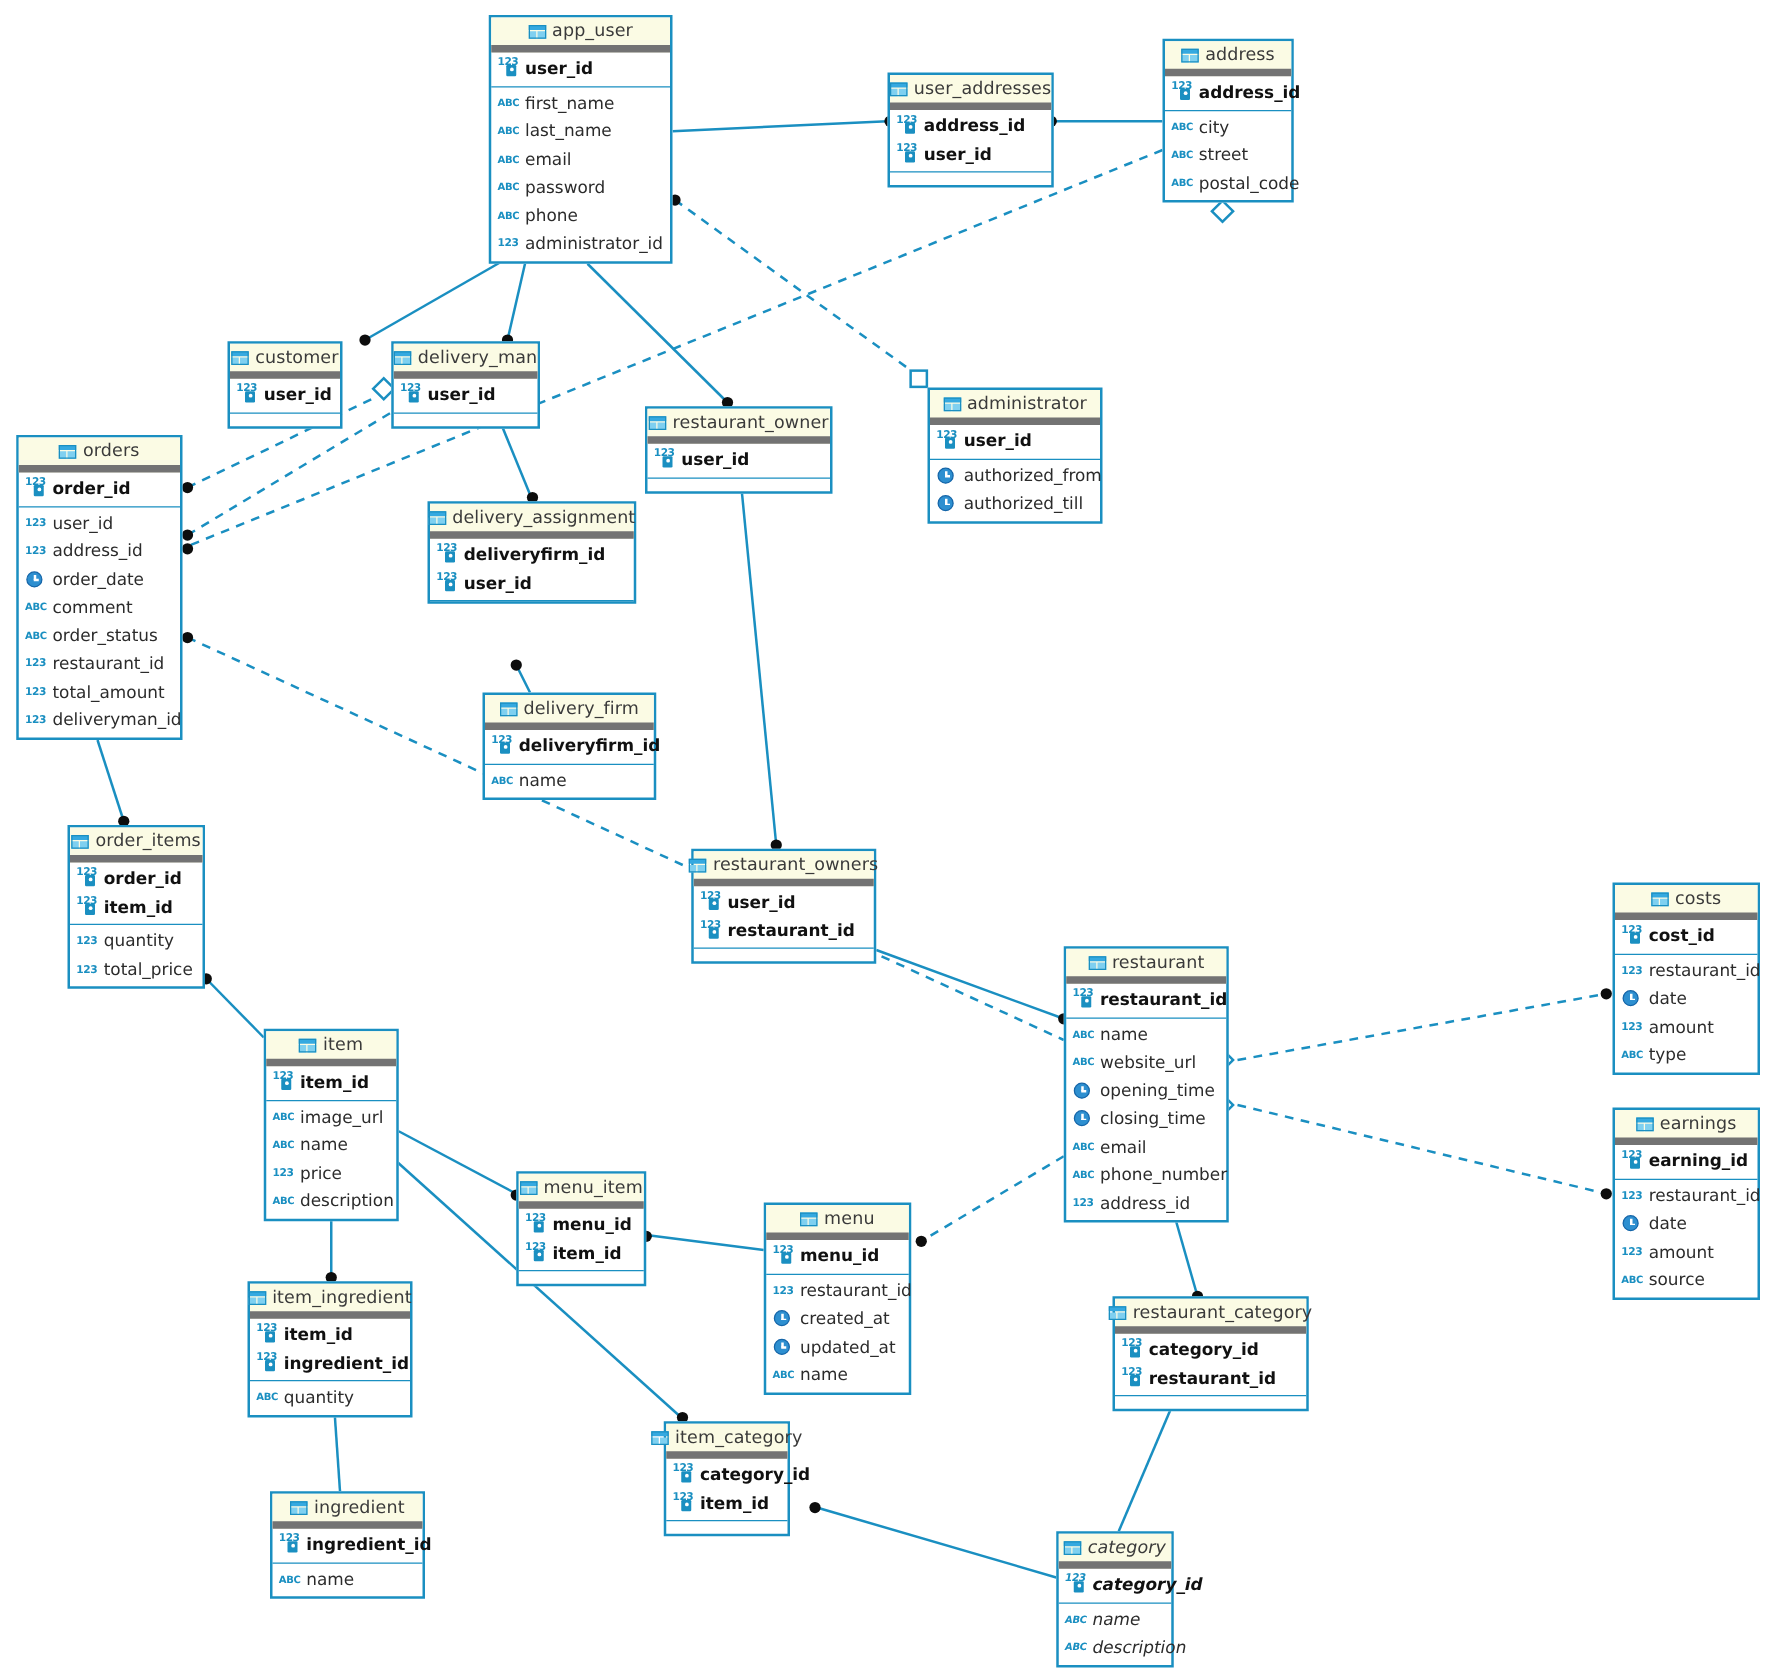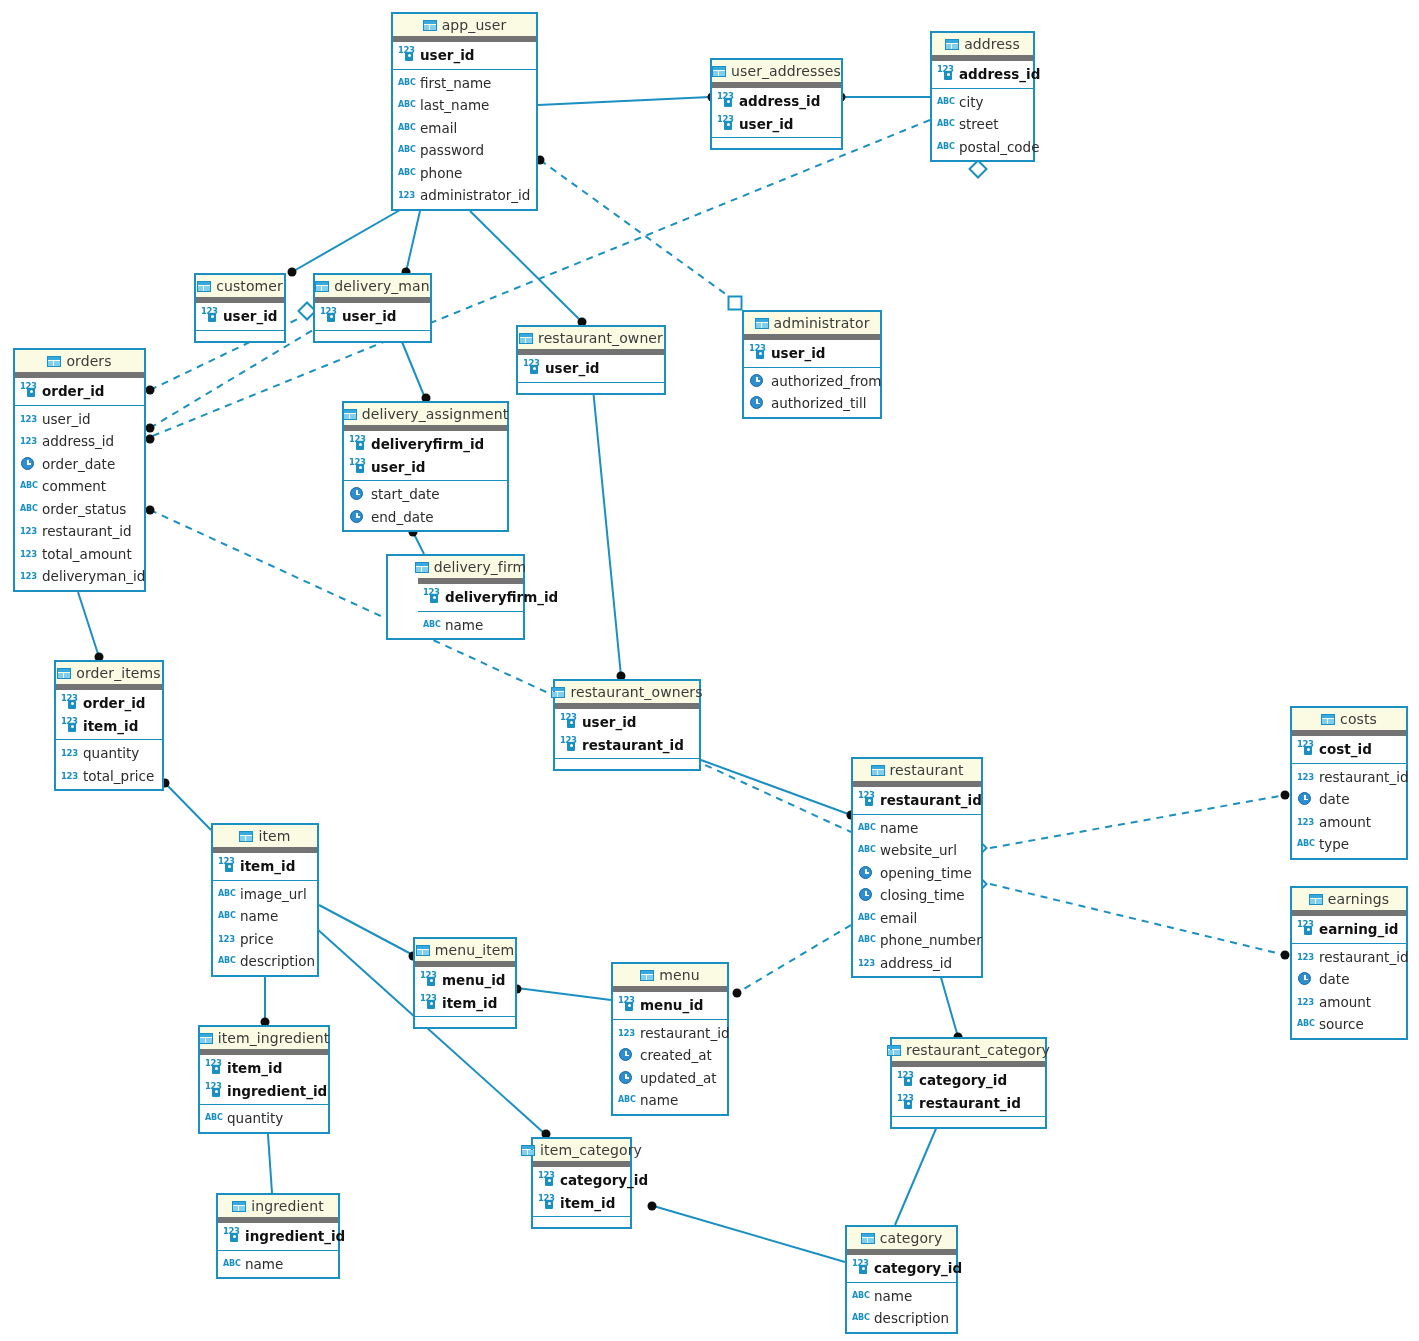--- a/index.html
+++ b/index.html
@@ -247,21 +247,21 @@
         <div class="row">
           <span class="ic ico-abc">ABC</span>
           <span class="lbl">street</span>
         </div>
         <div class="row">
           <span class="ic ico-abc">ABC</span>
           <span class="lbl">postal_code</span>
         </div>
       </div>
     </div>
-    <div class="tbl" style="left: 194px; top: 273px; width: 92px;">
+    <div class="tbl" style="left: 182px; top: 273px; width: 92px;">
       <div class="tbl-hdr">
         <span class="ico-table">
           <i class="t"></i>
           <i class="bl"></i>
           <i class="br"></i>
           <i class="fr"></i>
         </span>
         <span class="tbl-title">customer</span>
       </div>
       <div class="sec">
@@ -432,522 +432,504 @@
           <span class="lbl">deliveryfirm_id</span>
         </div>
         <div class="row pk">
           <span class="ic ico-pk">
             <span class="n">123</span>
             <span class="k"></span>
           </span>
           <span class="lbl">user_id</span>
         </div>
       </div>
-      <div class="sec last">
+    </div>
+    <div class="tbl" style="left: 386px; top: 554px; width: 139px;">
+      <div class="tbl-hdr">
+        <span class="ico-table">
+          <i class="t"></i>
+          <i class="bl"></i>
+          <i class="br"></i>
+          <i class="fr"></i>
+        </span>
+        <span class="tbl-title">delivery_firm</span>
+      </div>
+      <div class="sec">
+        <div class="row pk">
+          <span class="ic ico-pk">
+            <span class="n">123</span>
+            <span class="k"></span>
+          </span>
+          <span class="lbl">deliveryfirm_id</span>
+        </div>
+      </div>
+      <div class="sec last">
+        <div class="row">
+          <span class="ic ico-abc">ABC</span>
+          <span class="lbl">name</span>
+        </div>
+      </div>
+    </div>
+    <div class="tbl" style="left: 54px; top: 660px; width: 110px;">
+      <div class="tbl-hdr">
+        <span class="ico-table">
+          <i class="t"></i>
+          <i class="bl"></i>
+          <i class="br"></i>
+          <i class="fr"></i>
+        </span>
+        <span class="tbl-title">order_items</span>
+      </div>
+      <div class="sec">
+        <div class="row pk">
+          <span class="ic ico-pk">
+            <span class="n">123</span>
+            <span class="k"></span>
+          </span>
+          <span class="lbl">order_id</span>
+        </div>
+        <div class="row pk">
+          <span class="ic ico-pk">
+            <span class="n">123</span>
+            <span class="k"></span>
+          </span>
+          <span class="lbl">item_id</span>
+        </div>
+      </div>
+      <div class="sec last">
+        <div class="row">
+          <span class="ic ico-num">123</span>
+          <span class="lbl">quantity</span>
+        </div>
+        <div class="row">
+          <span class="ic ico-num">123</span>
+          <span class="lbl">total_price</span>
+        </div>
+      </div>
+    </div>
+    <div class="tbl" style="left: 553px; top: 679px; width: 148px;">
+      <div class="tbl-hdr">
+        <span class="ico-table">
+          <i class="t"></i>
+          <i class="bl"></i>
+          <i class="br"></i>
+          <i class="fr"></i>
+        </span>
+        <span class="tbl-title">restaurant_owners</span>
+      </div>
+      <div class="sec">
+        <div class="row pk">
+          <span class="ic ico-pk">
+            <span class="n">123</span>
+            <span class="k"></span>
+          </span>
+          <span class="lbl">user_id</span>
+        </div>
+        <div class="row pk">
+          <span class="ic ico-pk">
+            <span class="n">123</span>
+            <span class="k"></span>
+          </span>
+          <span class="lbl">restaurant_id</span>
+        </div>
+      </div>
+      <div class="sec last" style="height: 6px;"></div>
+    </div>
+    <div class="tbl" style="left: 851px; top: 757px; width: 132px;">
+      <div class="tbl-hdr">
+        <span class="ico-table">
+          <i class="t"></i>
+          <i class="bl"></i>
+          <i class="br"></i>
+          <i class="fr"></i>
+        </span>
+        <span class="tbl-title">restaurant</span>
+      </div>
+      <div class="sec">
+        <div class="row pk">
+          <span class="ic ico-pk">
+            <span class="n">123</span>
+            <span class="k"></span>
+          </span>
+          <span class="lbl">restaurant_id</span>
+        </div>
+      </div>
+      <div class="sec last">
+        <div class="row">
+          <span class="ic ico-abc">ABC</span>
+          <span class="lbl">name</span>
+        </div>
+        <div class="row">
+          <span class="ic ico-abc">ABC</span>
+          <span class="lbl">website_url</span>
+        </div>
         <div class="row">
           <span class="ic ico-clk">
             <span class="c"></span>
             <span class="h1"></span>
             <span class="h2"></span>
           </span>
-          <span class="lbl">start_date</span>
+          <span class="lbl">opening_time</span>
         </div>
         <div class="row">
           <span class="ic ico-clk">
             <span class="c"></span>
             <span class="h1"></span>
             <span class="h2"></span>
           </span>
-          <span class="lbl">end_date</span>
-        </div>
-      </div>
-    </div>
-    <div class="tbl" style="left: 386px; top: 554px; width: 139px; padding-left: 30px;">
-      <div class="tbl-hdr">
-        <span class="ico-table">
-          <i class="t"></i>
-          <i class="bl"></i>
-          <i class="br"></i>
-          <i class="fr"></i>
-        </span>
-        <span class="tbl-title">delivery_firm</span>
-      </div>
-      <div class="sec">
-        <div class="row pk">
-          <span class="ic ico-pk">
-            <span class="n">123</span>
-            <span class="k"></span>
-          </span>
-          <span class="lbl">deliveryfirm_id</span>
-        </div>
-      </div>
-      <div class="sec last">
-        <div class="row">
-          <span class="ic ico-abc">ABC</span>
-          <span class="lbl">name</span>
-        </div>
-      </div>
-    </div>
-    <div class="tbl" style="left: 54px; top: 660px; width: 110px;">
-      <div class="tbl-hdr">
-        <span class="ico-table">
-          <i class="t"></i>
-          <i class="bl"></i>
-          <i class="br"></i>
-          <i class="fr"></i>
-        </span>
-        <span class="tbl-title">order_items</span>
-      </div>
-      <div class="sec">
-        <div class="row pk">
-          <span class="ic ico-pk">
-            <span class="n">123</span>
-            <span class="k"></span>
-          </span>
-          <span class="lbl">order_id</span>
-        </div>
-        <div class="row pk">
-          <span class="ic ico-pk">
-            <span class="n">123</span>
-            <span class="k"></span>
-          </span>
-          <span class="lbl">item_id</span>
-        </div>
-      </div>
-      <div class="sec last">
-        <div class="row">
-          <span class="ic ico-num">123</span>
-          <span class="lbl">quantity</span>
-        </div>
-        <div class="row">
-          <span class="ic ico-num">123</span>
-          <span class="lbl">total_price</span>
-        </div>
-      </div>
-    </div>
-    <div class="tbl" style="left: 553px; top: 679px; width: 148px;">
-      <div class="tbl-hdr">
-        <span class="ico-table">
-          <i class="t"></i>
-          <i class="bl"></i>
-          <i class="br"></i>
-          <i class="fr"></i>
-        </span>
-        <span class="tbl-title">restaurant_owners</span>
-      </div>
-      <div class="sec">
-        <div class="row pk">
-          <span class="ic ico-pk">
-            <span class="n">123</span>
-            <span class="k"></span>
-          </span>
-          <span class="lbl">user_id</span>
-        </div>
-        <div class="row pk">
-          <span class="ic ico-pk">
-            <span class="n">123</span>
-            <span class="k"></span>
-          </span>
+          <span class="lbl">closing_time</span>
+        </div>
+        <div class="row">
+          <span class="ic ico-abc">ABC</span>
+          <span class="lbl">email</span>
+        </div>
+        <div class="row">
+          <span class="ic ico-abc">ABC</span>
+          <span class="lbl">phone_number</span>
+        </div>
+        <div class="row">
+          <span class="ic ico-num">123</span>
+          <span class="lbl">address_id</span>
+        </div>
+      </div>
+    </div>
+    <div class="tbl" style="left: 1290px; top: 706px; width: 118px;">
+      <div class="tbl-hdr">
+        <span class="ico-table">
+          <i class="t"></i>
+          <i class="bl"></i>
+          <i class="br"></i>
+          <i class="fr"></i>
+        </span>
+        <span class="tbl-title">costs</span>
+      </div>
+      <div class="sec">
+        <div class="row pk">
+          <span class="ic ico-pk">
+            <span class="n">123</span>
+            <span class="k"></span>
+          </span>
+          <span class="lbl">cost_id</span>
+        </div>
+      </div>
+      <div class="sec last">
+        <div class="row">
+          <span class="ic ico-num">123</span>
           <span class="lbl">restaurant_id</span>
-        </div>
-      </div>
-      <div class="sec last" style="height: 6px;"></div>
-    </div>
-    <div class="tbl" style="left: 851px; top: 757px; width: 132px;">
-      <div class="tbl-hdr">
-        <span class="ico-table">
-          <i class="t"></i>
-          <i class="bl"></i>
-          <i class="br"></i>
-          <i class="fr"></i>
-        </span>
-        <span class="tbl-title">restaurant</span>
-      </div>
-      <div class="sec">
-        <div class="row pk">
-          <span class="ic ico-pk">
-            <span class="n">123</span>
-            <span class="k"></span>
-          </span>
-          <span class="lbl">restaurant_id</span>
-        </div>
-      </div>
-      <div class="sec last">
-        <div class="row">
-          <span class="ic ico-abc">ABC</span>
-          <span class="lbl">name</span>
-        </div>
-        <div class="row">
-          <span class="ic ico-abc">ABC</span>
-          <span class="lbl">website_url</span>
         </div>
         <div class="row">
           <span class="ic ico-clk">
             <span class="c"></span>
             <span class="h1"></span>
             <span class="h2"></span>
           </span>
-          <span class="lbl">opening_time</span>
+          <span class="lbl">date</span>
+        </div>
+        <div class="row">
+          <span class="ic ico-num">123</span>
+          <span class="lbl">amount</span>
+        </div>
+        <div class="row">
+          <span class="ic ico-abc">ABC</span>
+          <span class="lbl">type</span>
+        </div>
+      </div>
+    </div>
+    <div class="tbl" style="left: 1290px; top: 886px; width: 118px;">
+      <div class="tbl-hdr">
+        <span class="ico-table">
+          <i class="t"></i>
+          <i class="bl"></i>
+          <i class="br"></i>
+          <i class="fr"></i>
+        </span>
+        <span class="tbl-title">earnings</span>
+      </div>
+      <div class="sec">
+        <div class="row pk">
+          <span class="ic ico-pk">
+            <span class="n">123</span>
+            <span class="k"></span>
+          </span>
+          <span class="lbl">earning_id</span>
+        </div>
+      </div>
+      <div class="sec last">
+        <div class="row">
+          <span class="ic ico-num">123</span>
+          <span class="lbl">restaurant_id</span>
         </div>
         <div class="row">
           <span class="ic ico-clk">
             <span class="c"></span>
             <span class="h1"></span>
             <span class="h2"></span>
           </span>
-          <span class="lbl">closing_time</span>
-        </div>
-        <div class="row">
-          <span class="ic ico-abc">ABC</span>
-          <span class="lbl">email</span>
-        </div>
-        <div class="row">
-          <span class="ic ico-abc">ABC</span>
-          <span class="lbl">phone_number</span>
-        </div>
-        <div class="row">
-          <span class="ic ico-num">123</span>
-          <span class="lbl">address_id</span>
-        </div>
-      </div>
-    </div>
-    <div class="tbl" style="left: 1290px; top: 706px; width: 118px;">
-      <div class="tbl-hdr">
-        <span class="ico-table">
-          <i class="t"></i>
-          <i class="bl"></i>
-          <i class="br"></i>
-          <i class="fr"></i>
-        </span>
-        <span class="tbl-title">costs</span>
-      </div>
-      <div class="sec">
-        <div class="row pk">
-          <span class="ic ico-pk">
-            <span class="n">123</span>
-            <span class="k"></span>
-          </span>
-          <span class="lbl">cost_id</span>
+          <span class="lbl">date</span>
+        </div>
+        <div class="row">
+          <span class="ic ico-num">123</span>
+          <span class="lbl">amount</span>
+        </div>
+        <div class="row">
+          <span class="ic ico-abc">ABC</span>
+          <span class="lbl">source</span>
+        </div>
+      </div>
+    </div>
+    <div class="tbl" style="left: 211px; top: 823px; width: 108px;">
+      <div class="tbl-hdr">
+        <span class="ico-table">
+          <i class="t"></i>
+          <i class="bl"></i>
+          <i class="br"></i>
+          <i class="fr"></i>
+        </span>
+        <span class="tbl-title">item</span>
+      </div>
+      <div class="sec">
+        <div class="row pk">
+          <span class="ic ico-pk">
+            <span class="n">123</span>
+            <span class="k"></span>
+          </span>
+          <span class="lbl">item_id</span>
+        </div>
+      </div>
+      <div class="sec last">
+        <div class="row">
+          <span class="ic ico-abc">ABC</span>
+          <span class="lbl">image_url</span>
+        </div>
+        <div class="row">
+          <span class="ic ico-abc">ABC</span>
+          <span class="lbl">name</span>
+        </div>
+        <div class="row">
+          <span class="ic ico-num">123</span>
+          <span class="lbl">price</span>
+        </div>
+        <div class="row">
+          <span class="ic ico-abc">ABC</span>
+          <span class="lbl">description</span>
+        </div>
+      </div>
+    </div>
+    <div class="tbl" style="left: 413px; top: 937px; width: 104px;">
+      <div class="tbl-hdr">
+        <span class="ico-table">
+          <i class="t"></i>
+          <i class="bl"></i>
+          <i class="br"></i>
+          <i class="fr"></i>
+        </span>
+        <span class="tbl-title">menu_item</span>
+      </div>
+      <div class="sec">
+        <div class="row pk">
+          <span class="ic ico-pk">
+            <span class="n">123</span>
+            <span class="k"></span>
+          </span>
+          <span class="lbl">menu_id</span>
+        </div>
+        <div class="row pk">
+          <span class="ic ico-pk">
+            <span class="n">123</span>
+            <span class="k"></span>
+          </span>
+          <span class="lbl">item_id</span>
+        </div>
+      </div>
+      <div class="sec last" style="height: 6px;"></div>
+    </div>
+    <div class="tbl" style="left: 611px; top: 962px; width: 118px;">
+      <div class="tbl-hdr">
+        <span class="ico-table">
+          <i class="t"></i>
+          <i class="bl"></i>
+          <i class="br"></i>
+          <i class="fr"></i>
+        </span>
+        <span class="tbl-title">menu</span>
+      </div>
+      <div class="sec">
+        <div class="row pk">
+          <span class="ic ico-pk">
+            <span class="n">123</span>
+            <span class="k"></span>
+          </span>
+          <span class="lbl">menu_id</span>
         </div>
       </div>
       <div class="sec last">
         <div class="row">
           <span class="ic ico-num">123</span>
           <span class="lbl">restaurant_id</span>
         </div>
         <div class="row">
           <span class="ic ico-clk">
             <span class="c"></span>
             <span class="h1"></span>
             <span class="h2"></span>
           </span>
-          <span class="lbl">date</span>
-        </div>
-        <div class="row">
-          <span class="ic ico-num">123</span>
-          <span class="lbl">amount</span>
-        </div>
-        <div class="row">
-          <span class="ic ico-abc">ABC</span>
-          <span class="lbl">type</span>
-        </div>
-      </div>
-    </div>
-    <div class="tbl" style="left: 1290px; top: 886px; width: 118px;">
-      <div class="tbl-hdr">
-        <span class="ico-table">
-          <i class="t"></i>
-          <i class="bl"></i>
-          <i class="br"></i>
-          <i class="fr"></i>
-        </span>
-        <span class="tbl-title">earnings</span>
-      </div>
-      <div class="sec">
-        <div class="row pk">
-          <span class="ic ico-pk">
-            <span class="n">123</span>
-            <span class="k"></span>
-          </span>
-          <span class="lbl">earning_id</span>
-        </div>
-      </div>
-      <div class="sec last">
-        <div class="row">
-          <span class="ic ico-num">123</span>
-          <span class="lbl">restaurant_id</span>
+          <span class="lbl">created_at</span>
         </div>
         <div class="row">
           <span class="ic ico-clk">
             <span class="c"></span>
             <span class="h1"></span>
             <span class="h2"></span>
           </span>
-          <span class="lbl">date</span>
-        </div>
-        <div class="row">
-          <span class="ic ico-num">123</span>
-          <span class="lbl">amount</span>
-        </div>
-        <div class="row">
-          <span class="ic ico-abc">ABC</span>
-          <span class="lbl">source</span>
-        </div>
-      </div>
-    </div>
-    <div class="tbl" style="left: 211px; top: 823px; width: 108px;">
-      <div class="tbl-hdr">
-        <span class="ico-table">
-          <i class="t"></i>
-          <i class="bl"></i>
-          <i class="br"></i>
-          <i class="fr"></i>
-        </span>
-        <span class="tbl-title">item</span>
+          <span class="lbl">updated_at</span>
+        </div>
+        <div class="row">
+          <span class="ic ico-abc">ABC</span>
+          <span class="lbl">name</span>
+        </div>
+      </div>
+    </div>
+    <div class="tbl" style="left: 198px; top: 1025px; width: 132px;">
+      <div class="tbl-hdr">
+        <span class="ico-table">
+          <i class="t"></i>
+          <i class="bl"></i>
+          <i class="br"></i>
+          <i class="fr"></i>
+        </span>
+        <span class="tbl-title">item_ingredient</span>
       </div>
       <div class="sec">
         <div class="row pk">
           <span class="ic ico-pk">
             <span class="n">123</span>
             <span class="k"></span>
           </span>
           <span class="lbl">item_id</span>
         </div>
-      </div>
-      <div class="sec last">
-        <div class="row">
-          <span class="ic ico-abc">ABC</span>
-          <span class="lbl">image_url</span>
-        </div>
+        <div class="row pk">
+          <span class="ic ico-pk">
+            <span class="n">123</span>
+            <span class="k"></span>
+          </span>
+          <span class="lbl">ingredient_id</span>
+        </div>
+      </div>
+      <div class="sec last">
+        <div class="row">
+          <span class="ic ico-abc">ABC</span>
+          <span class="lbl">quantity</span>
+        </div>
+      </div>
+    </div>
+    <div class="tbl" style="left: 890px; top: 1037px; width: 157px;">
+      <div class="tbl-hdr">
+        <span class="ico-table">
+          <i class="t"></i>
+          <i class="bl"></i>
+          <i class="br"></i>
+          <i class="fr"></i>
+        </span>
+        <span class="tbl-title">restaurant_category</span>
+      </div>
+      <div class="sec">
+        <div class="row pk">
+          <span class="ic ico-pk">
+            <span class="n">123</span>
+            <span class="k"></span>
+          </span>
+          <span class="lbl">category_id</span>
+        </div>
+        <div class="row pk">
+          <span class="ic ico-pk">
+            <span class="n">123</span>
+            <span class="k"></span>
+          </span>
+          <span class="lbl">restaurant_id</span>
+        </div>
+      </div>
+      <div class="sec last" style="height: 6px;"></div>
+    </div>
+    <div class="tbl" style="left: 531px; top: 1137px; width: 101px;">
+      <div class="tbl-hdr">
+        <span class="ico-table">
+          <i class="t"></i>
+          <i class="bl"></i>
+          <i class="br"></i>
+          <i class="fr"></i>
+        </span>
+        <span class="tbl-title">item_category</span>
+      </div>
+      <div class="sec">
+        <div class="row pk">
+          <span class="ic ico-pk">
+            <span class="n">123</span>
+            <span class="k"></span>
+          </span>
+          <span class="lbl">category_id</span>
+        </div>
+        <div class="row pk">
+          <span class="ic ico-pk">
+            <span class="n">123</span>
+            <span class="k"></span>
+          </span>
+          <span class="lbl">item_id</span>
+        </div>
+      </div>
+      <div class="sec last" style="height: 6px;"></div>
+    </div>
+    <div class="tbl" style="left: 216px; top: 1193px; width: 124px;">
+      <div class="tbl-hdr">
+        <span class="ico-table">
+          <i class="t"></i>
+          <i class="bl"></i>
+          <i class="br"></i>
+          <i class="fr"></i>
+        </span>
+        <span class="tbl-title">ingredient</span>
+      </div>
+      <div class="sec">
+        <div class="row pk">
+          <span class="ic ico-pk">
+            <span class="n">123</span>
+            <span class="k"></span>
+          </span>
+          <span class="lbl">ingredient_id</span>
+        </div>
+      </div>
+      <div class="sec last">
         <div class="row">
           <span class="ic ico-abc">ABC</span>
           <span class="lbl">name</span>
         </div>
-        <div class="row">
-          <span class="ic ico-num">123</span>
-          <span class="lbl">price</span>
+      </div>
+    </div>
+    <div class="tbl" style="left: 845px; top: 1225px; width: 94px; font-style: italic;">
+      <div class="tbl-hdr">
+        <span class="ico-table">
+          <i class="t"></i>
+          <i class="bl"></i>
+          <i class="br"></i>
+          <i class="fr"></i>
+        </span>
+        <span class="tbl-title">category</span>
+      </div>
+      <div class="sec">
+        <div class="row pk">
+          <span class="ic ico-pk">
+            <span class="n">123</span>
+            <span class="k"></span>
+          </span>
+          <span class="lbl">category_id</span>
+        </div>
+      </div>
+      <div class="sec last">
+        <div class="row">
+          <span class="ic ico-abc">ABC</span>
+          <span class="lbl">name</span>
         </div>
         <div class="row">
           <span class="ic ico-abc">ABC</span>
           <span class="lbl">description</span>
         </div>
       </div>
     </div>
-    <div class="tbl" style="left: 413px; top: 937px; width: 104px;">
-      <div class="tbl-hdr">
-        <span class="ico-table">
-          <i class="t"></i>
-          <i class="bl"></i>
-          <i class="br"></i>
-          <i class="fr"></i>
-        </span>
-        <span class="tbl-title">menu_item</span>
-      </div>
-      <div class="sec">
-        <div class="row pk">
-          <span class="ic ico-pk">
-            <span class="n">123</span>
-            <span class="k"></span>
-          </span>
-          <span class="lbl">menu_id</span>
-        </div>
-        <div class="row pk">
-          <span class="ic ico-pk">
-            <span class="n">123</span>
-            <span class="k"></span>
-          </span>
-          <span class="lbl">item_id</span>
-        </div>
-      </div>
-      <div class="sec last" style="height: 6px;"></div>
-    </div>
-    <div class="tbl" style="left: 611px; top: 962px; width: 118px;">
-      <div class="tbl-hdr">
-        <span class="ico-table">
-          <i class="t"></i>
-          <i class="bl"></i>
-          <i class="br"></i>
-          <i class="fr"></i>
-        </span>
-        <span class="tbl-title">menu</span>
-      </div>
-      <div class="sec">
-        <div class="row pk">
-          <span class="ic ico-pk">
-            <span class="n">123</span>
-            <span class="k"></span>
-          </span>
-          <span class="lbl">menu_id</span>
-        </div>
-      </div>
-      <div class="sec last">
-        <div class="row">
-          <span class="ic ico-num">123</span>
-          <span class="lbl">restaurant_id</span>
-        </div>
-        <div class="row">
-          <span class="ic ico-clk">
-            <span class="c"></span>
-            <span class="h1"></span>
-            <span class="h2"></span>
-          </span>
-          <span class="lbl">created_at</span>
-        </div>
-        <div class="row">
-          <span class="ic ico-clk">
-            <span class="c"></span>
-            <span class="h1"></span>
-            <span class="h2"></span>
-          </span>
-          <span class="lbl">updated_at</span>
-        </div>
-        <div class="row">
-          <span class="ic ico-abc">ABC</span>
-          <span class="lbl">name</span>
-        </div>
-      </div>
-    </div>
-    <div class="tbl" style="left: 198px; top: 1025px; width: 132px;">
-      <div class="tbl-hdr">
-        <span class="ico-table">
-          <i class="t"></i>
-          <i class="bl"></i>
-          <i class="br"></i>
-          <i class="fr"></i>
-        </span>
-        <span class="tbl-title">item_ingredient</span>
-      </div>
-      <div class="sec">
-        <div class="row pk">
-          <span class="ic ico-pk">
-            <span class="n">123</span>
-            <span class="k"></span>
-          </span>
-          <span class="lbl">item_id</span>
-        </div>
-        <div class="row pk">
-          <span class="ic ico-pk">
-            <span class="n">123</span>
-            <span class="k"></span>
-          </span>
-          <span class="lbl">ingredient_id</span>
-        </div>
-      </div>
-      <div class="sec last">
-        <div class="row">
-          <span class="ic ico-abc">ABC</span>
-          <span class="lbl">quantity</span>
-        </div>
-      </div>
-    </div>
-    <div class="tbl" style="left: 890px; top: 1037px; width: 157px;">
-      <div class="tbl-hdr">
-        <span class="ico-table">
-          <i class="t"></i>
-          <i class="bl"></i>
-          <i class="br"></i>
-          <i class="fr"></i>
-        </span>
-        <span class="tbl-title">restaurant_category</span>
-      </div>
-      <div class="sec">
-        <div class="row pk">
-          <span class="ic ico-pk">
-            <span class="n">123</span>
-            <span class="k"></span>
-          </span>
-          <span class="lbl">category_id</span>
-        </div>
-        <div class="row pk">
-          <span class="ic ico-pk">
-            <span class="n">123</span>
-            <span class="k"></span>
-          </span>
-          <span class="lbl">restaurant_id</span>
-        </div>
-      </div>
-      <div class="sec last" style="height: 6px;"></div>
-    </div>
-    <div class="tbl" style="left: 531px; top: 1137px; width: 101px;">
-      <div class="tbl-hdr">
-        <span class="ico-table">
-          <i class="t"></i>
-          <i class="bl"></i>
-          <i class="br"></i>
-          <i class="fr"></i>
-        </span>
-        <span class="tbl-title">item_category</span>
-      </div>
-      <div class="sec">
-        <div class="row pk">
-          <span class="ic ico-pk">
-            <span class="n">123</span>
-            <span class="k"></span>
-          </span>
-          <span class="lbl">category_id</span>
-        </div>
-        <div class="row pk">
-          <span class="ic ico-pk">
-            <span class="n">123</span>
-            <span class="k"></span>
-          </span>
-          <span class="lbl">item_id</span>
-        </div>
-      </div>
-      <div class="sec last" style="height: 6px;"></div>
-    </div>
-    <div class="tbl" style="left: 216px; top: 1193px; width: 124px;">
-      <div class="tbl-hdr">
-        <span class="ico-table">
-          <i class="t"></i>
-          <i class="bl"></i>
-          <i class="br"></i>
-          <i class="fr"></i>
-        </span>
-        <span class="tbl-title">ingredient</span>
-      </div>
-      <div class="sec">
-        <div class="row pk">
-          <span class="ic ico-pk">
-            <span class="n">123</span>
-            <span class="k"></span>
-          </span>
-          <span class="lbl">ingredient_id</span>
-        </div>
-      </div>
-      <div class="sec last">
-        <div class="row">
-          <span class="ic ico-abc">ABC</span>
-          <span class="lbl">name</span>
-        </div>
-      </div>
-    </div>
-    <div class="tbl" style="left: 845px; top: 1225px; width: 113px;">
-      <div class="tbl-hdr">
-        <span class="ico-table">
-          <i class="t"></i>
-          <i class="bl"></i>
-          <i class="br"></i>
-          <i class="fr"></i>
-        </span>
-        <span class="tbl-title">category</span>
-      </div>
-      <div class="sec">
-        <div class="row pk">
-          <span class="ic ico-pk">
-            <span class="n">123</span>
-            <span class="k"></span>
-          </span>
-          <span class="lbl">category_id</span>
-        </div>
-      </div>
-      <div class="sec last">
-        <div class="row">
-          <span class="ic ico-abc">ABC</span>
-          <span class="lbl">name</span>
-        </div>
-        <div class="row">
-          <span class="ic ico-abc">ABC</span>
-          <span class="lbl">description</span>
-        </div>
-      </div>
-    </div>
   </div>
 
 </body></html>

